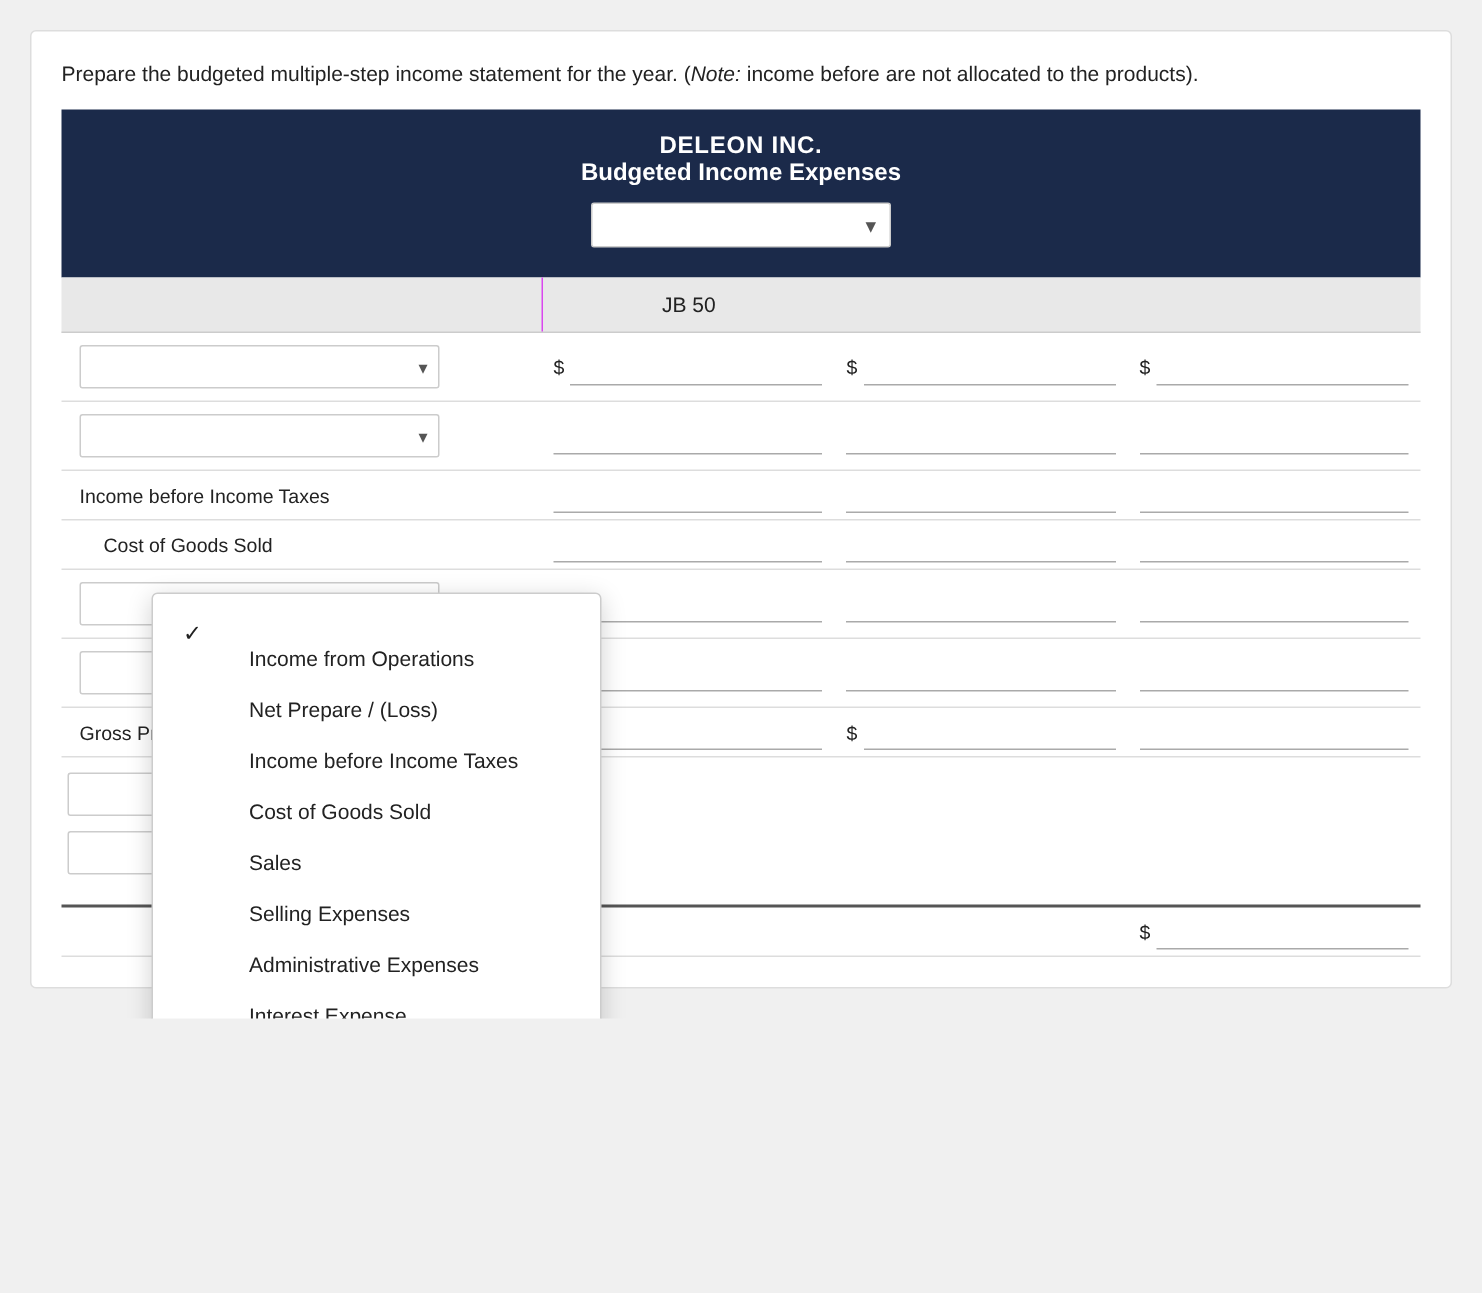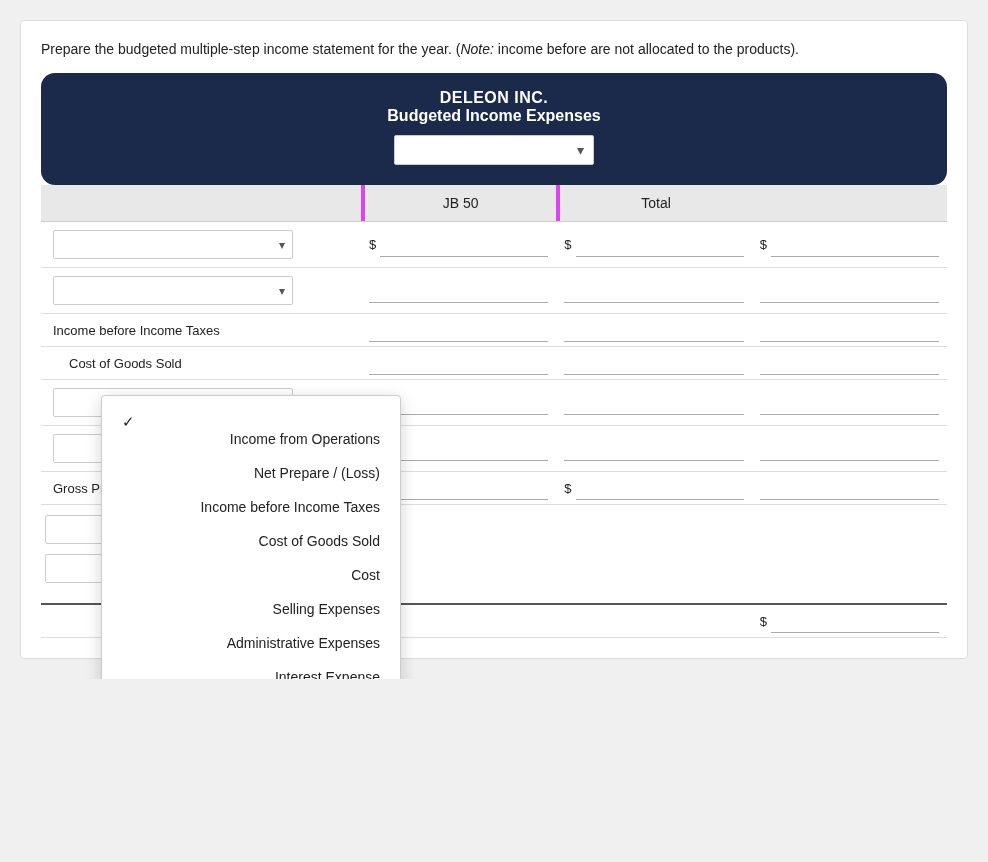--- a/index.html
+++ b/index.html
@@ -22,21 +22,21 @@
       margin-bottom: 16px;
       color: #222;
     }
     .instruction em {
     }
     .header-box {
       background: #1b2a4a;
       color: #fff;
       text-align: center;
       padding: 16px 28px 20px;
-      border-radius: 14px;
+      border-radius: 0;
     }
     .header-box .company-name {
       font-weight: bold;
       font-size: 16px;
       letter-spacing: 0.5px;
     }
     .header-box .statement-title {
       font-weight: bold;
       font-size: 16px;
     }
@@ -78,21 +78,21 @@
       grid-template-columns: 320px 1fr 1fr 1fr;
       background: #e8e8e8;
       border-bottom: 1px solid #ccc;
     }
     .col-header {
       text-align: center;
       padding: 10px 8px;
       font-weight: normal;
       font-size: 14px;
       color: #222;
-      border-left: 4px solid #d946ef;
+      border-left: 1px solid #d946ef;
     }
     .col-header:first-child {
       border-left: none;
     }
     .data-row {
       display: grid;
       grid-template-columns: 320px 1fr 1fr 1fr;
       border-bottom: 1px solid #ddd;
       align-items: center;
     }
@@ -154,26 +154,25 @@
       top: 210px;
       z-index: 100;
       background: #fff;
       border: 1px solid #ccc;
       border-radius: 4px;
       box-shadow: 0 4px 16px rgba(0,0,0,0.18);
       width: 300px;
       padding: 8px 0;
     }
     .menu-item {
-      padding: 9px 20px 9px 48px;
+      padding: 9px 20px 9px 64px;
       font-size: 14px;
       color: #222;
       cursor: pointer;
       position: relative;
-      text-align: right;
     }
     .menu-item.checked {
       padding-left: 20px;
     }
     .menu-item.checked::before {
       content: '✓';
       position: absolute;
       left: 20px;
       font-size: 15px;
       color: #222;
@@ -199,21 +198,20 @@
         <span class="chevron">▾</span>
       </div>
     </div>
   </div>
 
   <div class="content-area">
 
     <div class="columns-header">
       <div class="col-header"></div>
       <div class="col-header">JB 50</div>
-      <div class="col-header">Total</div>
     </div>
 
     <div class="data-row">
       <div class="row-label">
         <div class="row-dropdown-wrapper">
           <select class="row-dropdown">
             <option value=""></option>
             <option>Sales</option>
             <option>Gross Profit</option>
             <option>Cost of Goods Sold</option>
@@ -393,21 +391,21 @@
       <div class="menu-item">
         <span>Net Prepare / (Loss)</span>
       </div>
       <div class="menu-item">
         <span>Income before Income Taxes</span>
       </div>
       <div class="menu-item">
         <span>Cost of Goods Sold</span>
       </div>
       <div class="menu-item">
-        <span>Cost</span>
+        <span>Sales</span>
       </div>
       <div class="menu-item">
         <span>Selling Expenses</span>
       </div>
       <div class="menu-item">
         <span>Administrative Expenses</span>
       </div>
       <div class="menu-item">
         <span>Interest Expense</span>
       </div>

